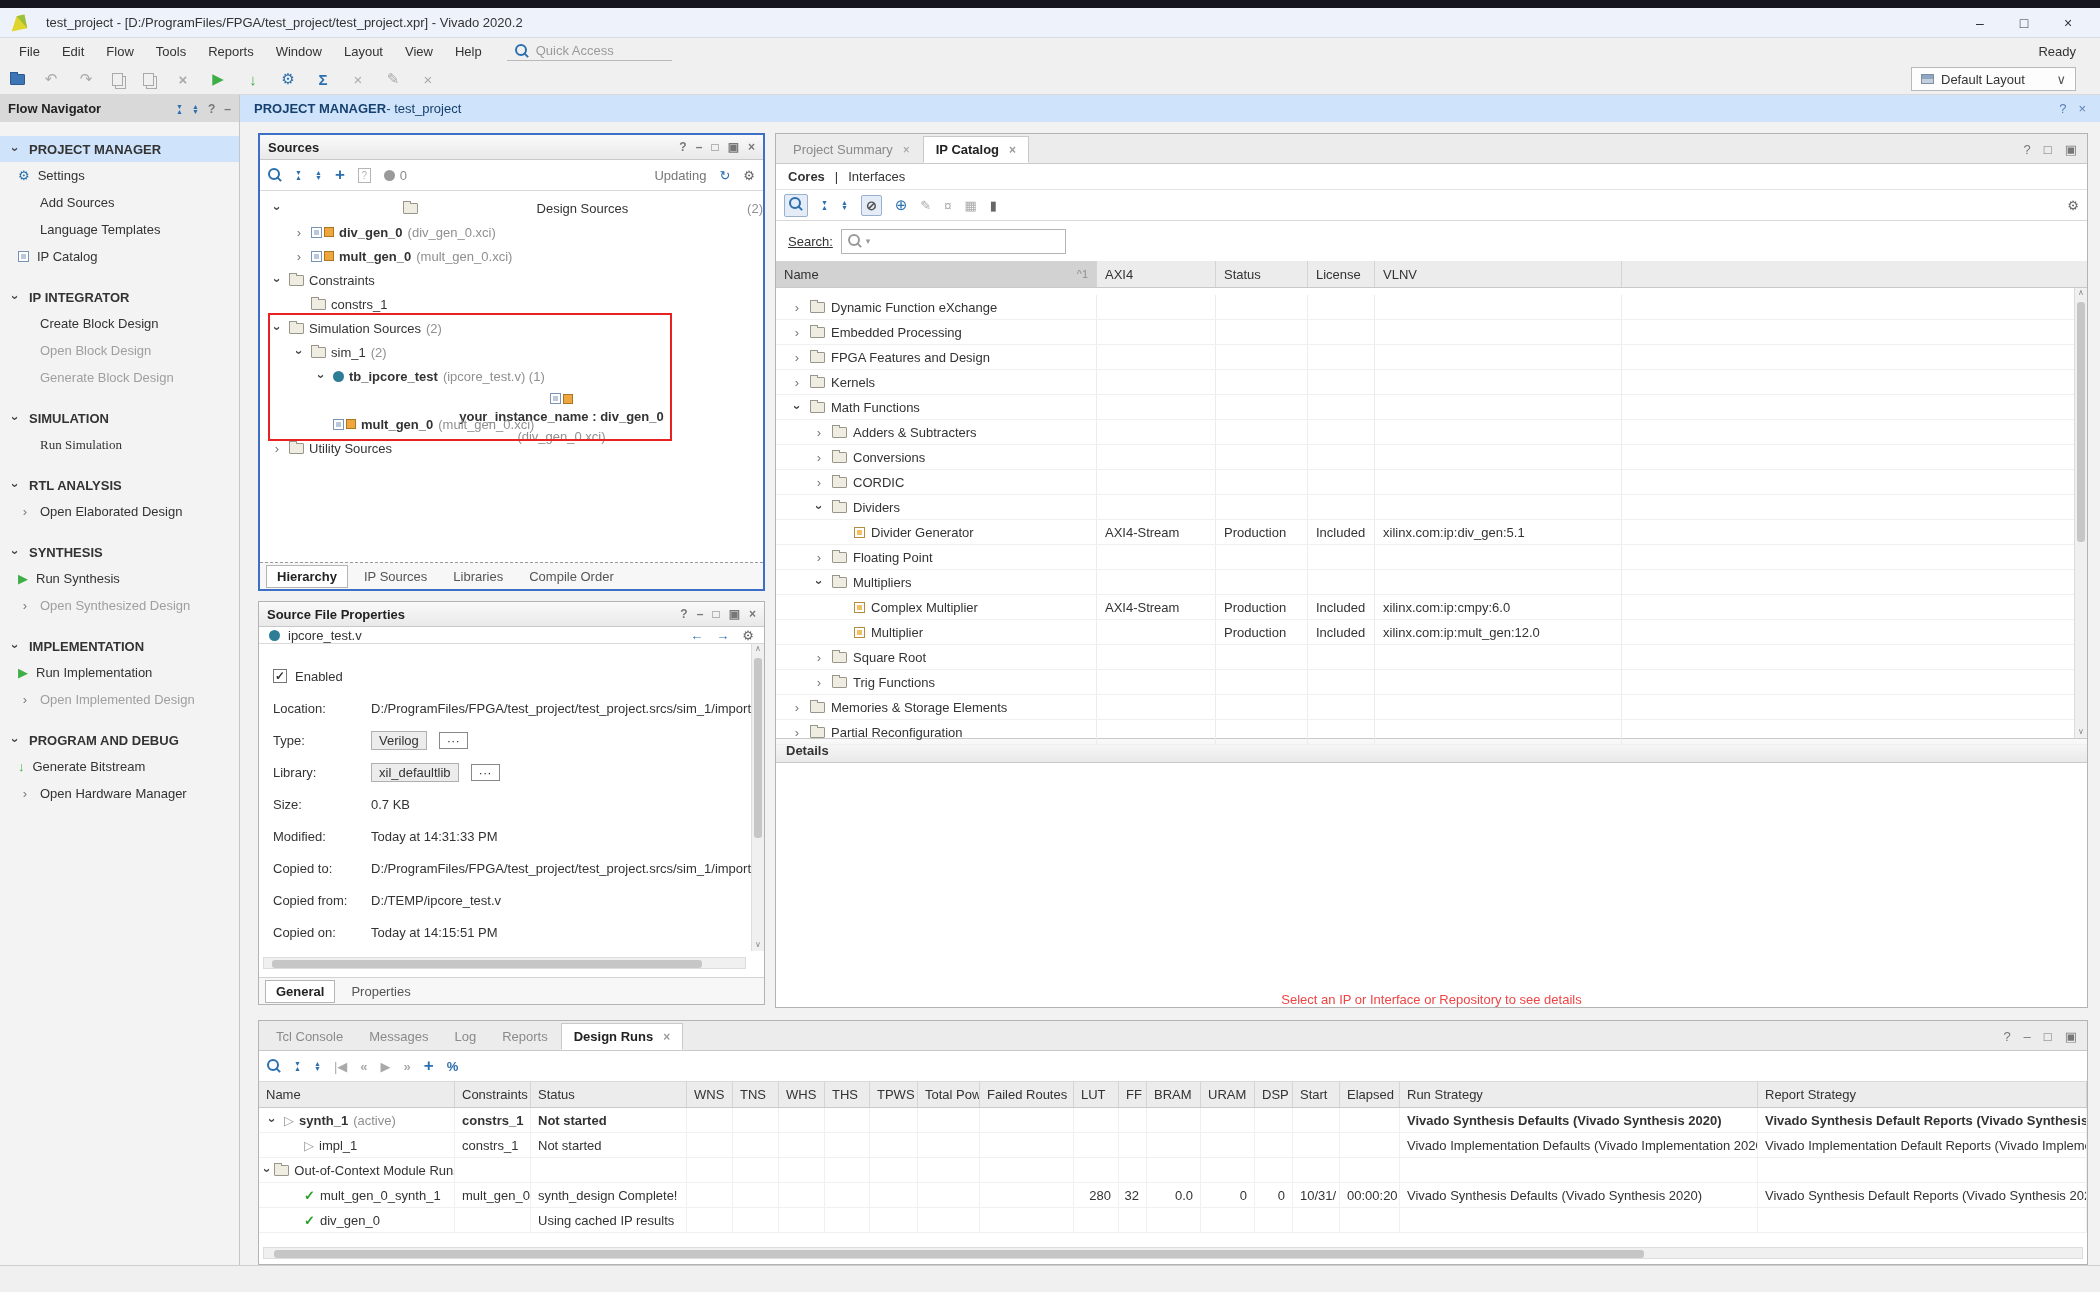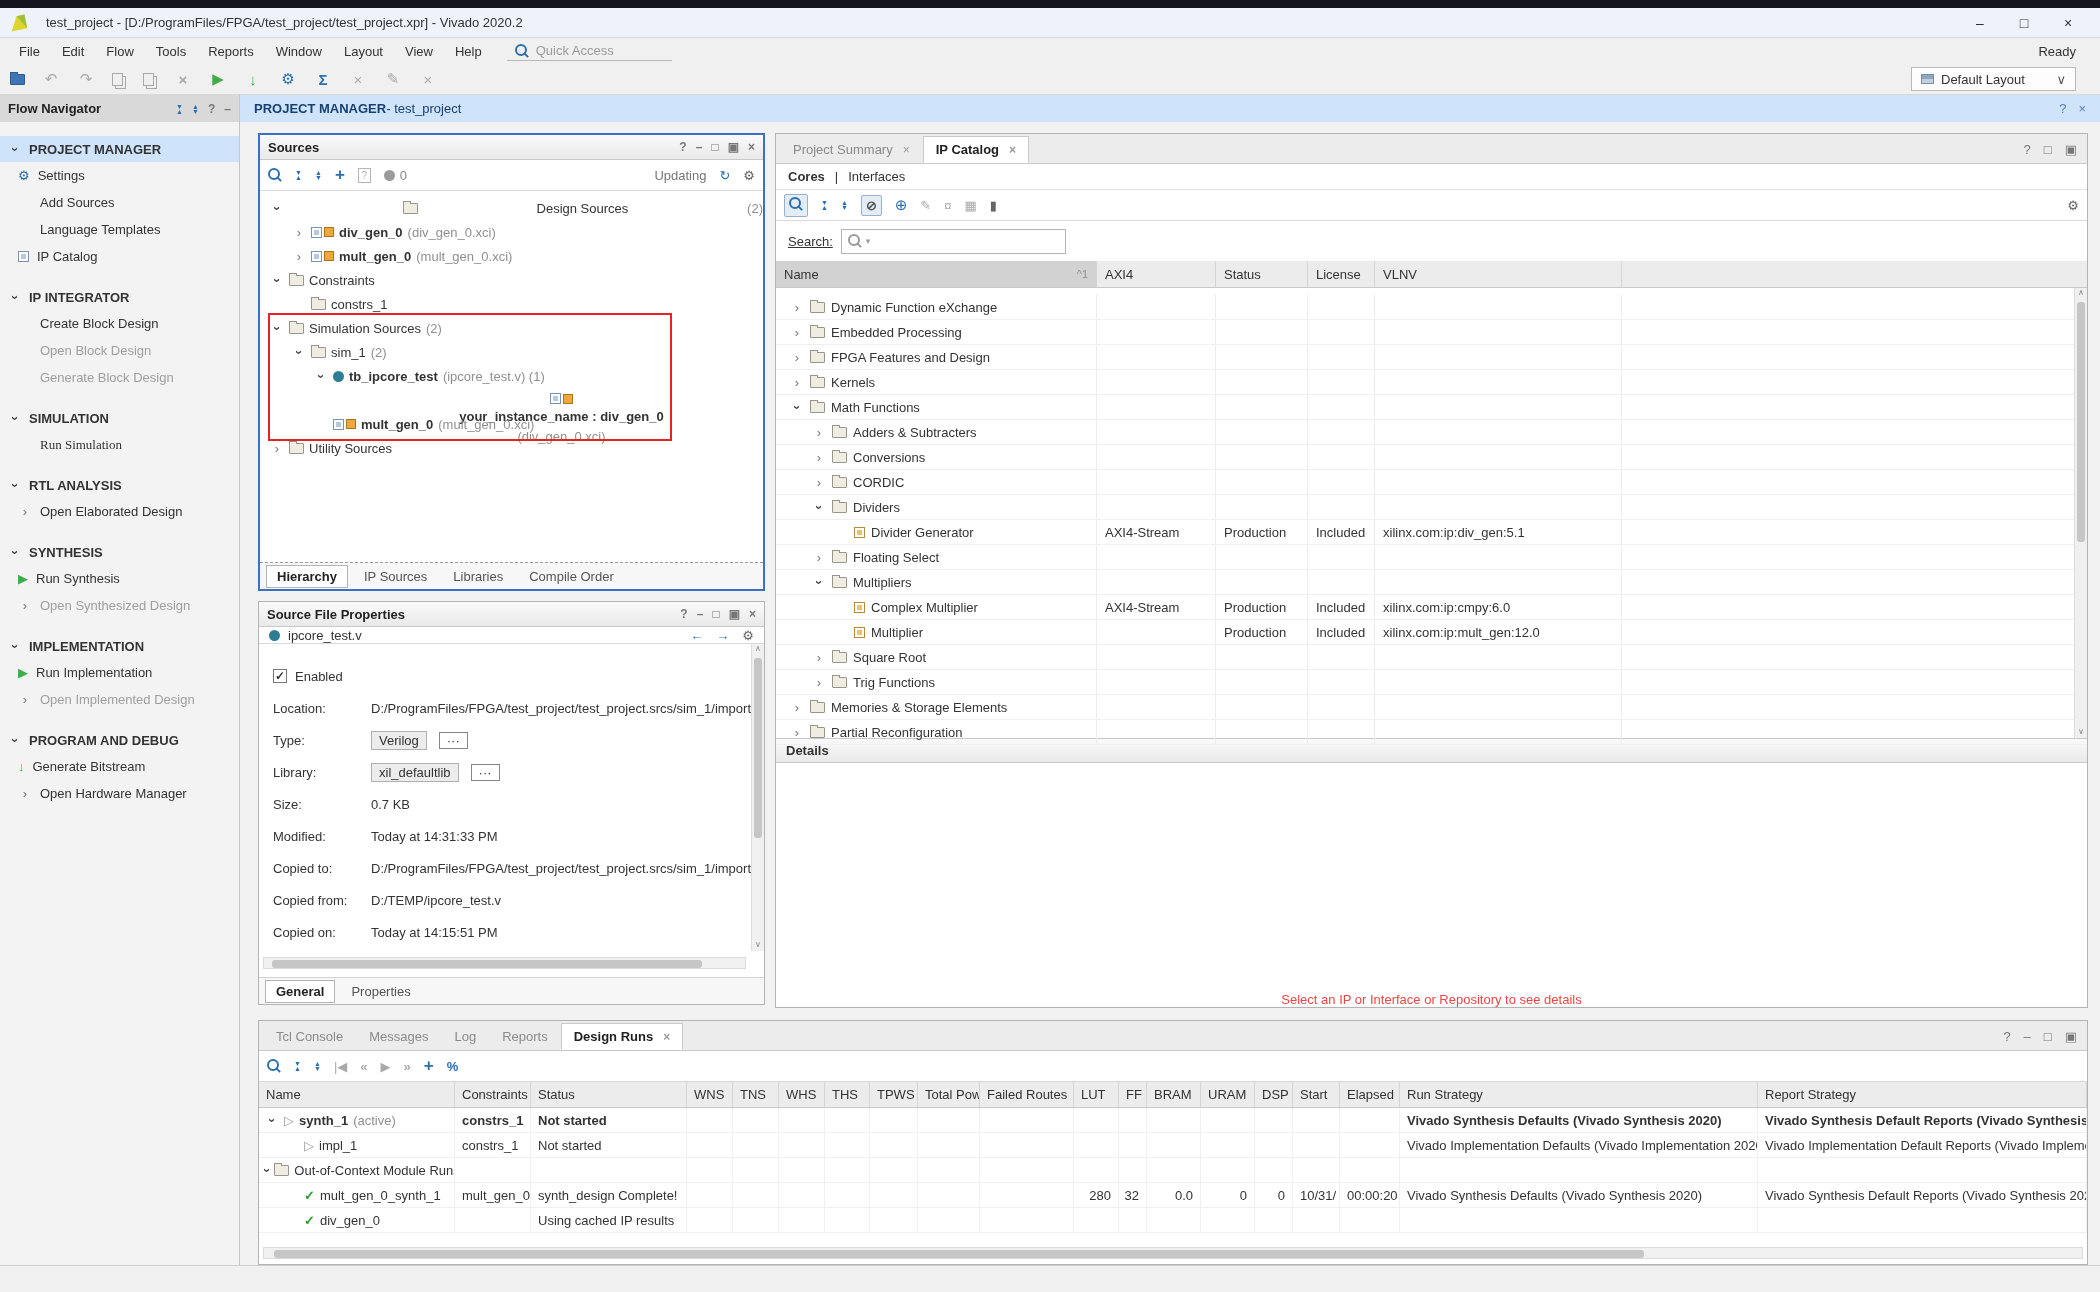--- a/index.html
+++ b/index.html
@@ -652,21 +652,21 @@
         <div>AXI4-Stream</div>
         <div>Production</div>
         <div>Included</div>
         <div>xilinx.com:ip:div_gen:5.1</div>
         <div></div>
       </div>
       <div class="ipr">
         <div style="padding-left: 36px;">
           <span class="chev dim">›</span>
           <span class="cssfolder"></span>
-          <span>Floating Select</span>
+          <span>Floating Point</span>
         </div>
         <div></div>
         <div></div>
         <div></div>
         <div></div>
         <div></div>
       </div>
       <div class="ipr">
         <div style="padding-left: 36px;">
           <span class="chev rot">›</span>

